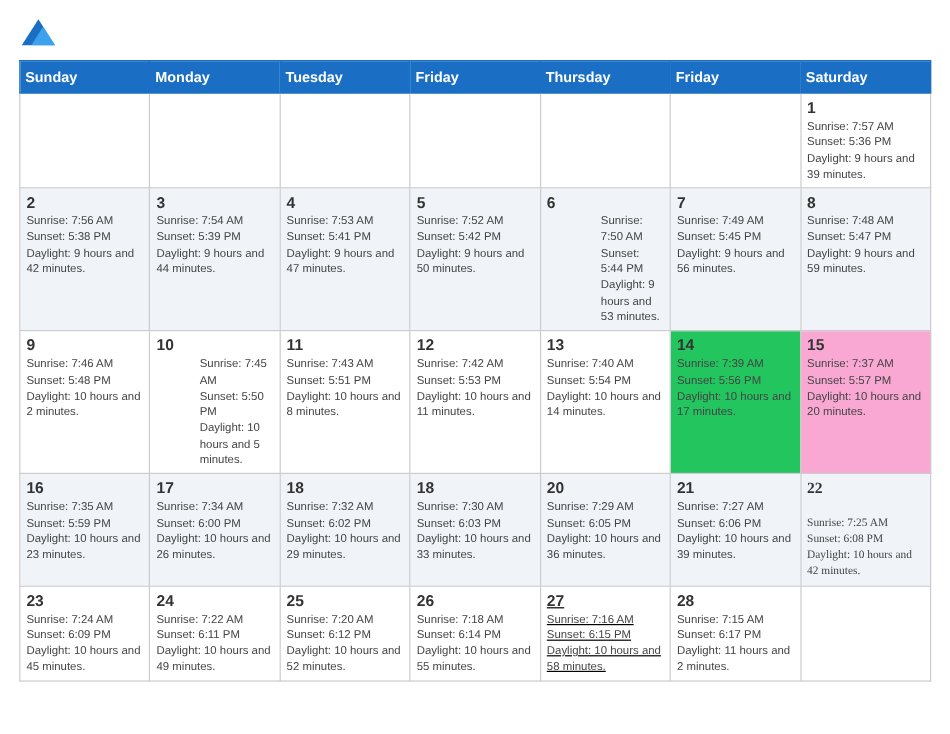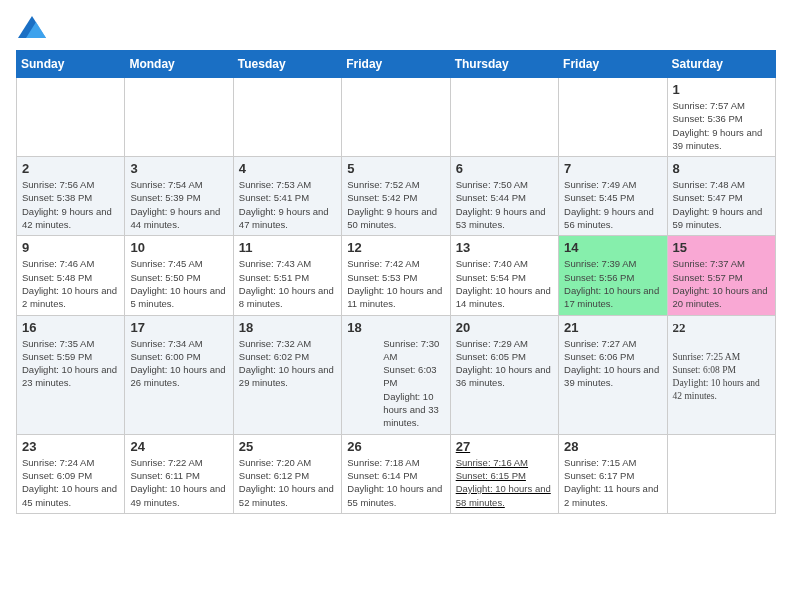--- a/index.html
+++ b/index.html
@@ -158,21 +158,21 @@
 Daylight: 9 hours and 47 minutes.</div>
         </td>
         <td style="background: rgb(240, 244, 248);">
           <span class="day-num">5</span>
           <div class="day-info" style="white-space: pre-line;">Sunrise: 7:52 AM
 Sunset: 5:42 PM
 Daylight: 9 hours and 50 minutes.</div>
         </td>
         <td style="background: rgb(240, 244, 248);">
           <span class="day-num">6</span>
-          <div class="day-info" style="white-space: pre-line;">Sunrise: 7:50 AM
+          <div class="day-info" style="white-space: pre-line; margin-left: 45px;">Sunrise: 7:50 AM
 Sunset: 5:44 PM
 Daylight: 9 hours and 53 minutes.</div>
         </td>
         <td style="background: rgb(240, 244, 248);">
           <span class="day-num">7</span>
           <div class="day-info" style="white-space: pre-line;">Sunrise: 7:49 AM
 Sunset: 5:45 PM
 Daylight: 9 hours and 56 minutes.</div>
         </td>
         <td style="background: rgb(240, 244, 248);">
@@ -184,21 +184,21 @@
       </tr>
       <tr>
         <td style="background: rgb(255, 255, 255);">
           <span class="day-num">9</span>
           <div class="day-info" style="white-space: pre-line;">Sunrise: 7:46 AM
 Sunset: 5:48 PM
 Daylight: 10 hours and 2 minutes.</div>
         </td>
         <td style="background: rgb(255, 255, 255);">
           <span class="day-num">10</span>
-          <div class="day-info" style="white-space: pre-line;">Sunrise: 7:45 AM
+          <div class="day-info" style="white-space: pre-line; margin-left: 36px;">Sunrise: 7:45 AM
 Sunset: 5:50 PM
 Daylight: 10 hours and 5 minutes.</div>
         </td>
         <td style="background: rgb(255, 255, 255);">
           <span class="day-num">11</span>
           <div class="day-info" style="white-space: pre-line;">Sunrise: 7:43 AM
 Sunset: 5:51 PM
 Daylight: 10 hours and 8 minutes.</div>
         </td>
         <td style="background: rgb(255, 255, 255);">
@@ -206,21 +206,21 @@
           <div class="day-info" style="white-space: pre-line;">Sunrise: 7:42 AM
 Sunset: 5:53 PM
 Daylight: 10 hours and 11 minutes.</div>
         </td>
         <td style="background: rgb(255, 255, 255);">
           <span class="day-num">13</span>
           <div class="day-info" style="white-space: pre-line;">Sunrise: 7:40 AM
 Sunset: 5:54 PM
 Daylight: 10 hours and 14 minutes.</div>
         </td>
-        <td style="background: #86efac;">
+        <td style="background: #22c55e;">
           <span class="day-num">14</span>
           <div class="day-info" style="white-space: pre-line;">Sunrise: 7:39 AM
 Sunset: 5:56 PM
 Daylight: 10 hours and 17 minutes.</div>
         </td>
         <td style="background: #f9a8d4;">
           <span class="day-num">15</span>
           <div class="day-info" style="white-space: pre-line;">Sunrise: 7:37 AM
 Sunset: 5:57 PM
 Daylight: 10 hours and 20 minutes.</div>
@@ -240,21 +240,21 @@
 Daylight: 10 hours and 26 minutes.</div>
         </td>
         <td style="background: rgb(240, 244, 248);">
           <span class="day-num">18</span>
           <div class="day-info" style="white-space: pre-line;">Sunrise: 7:32 AM
 Sunset: 6:02 PM
 Daylight: 10 hours and 29 minutes.</div>
         </td>
         <td style="background: rgb(240, 244, 248);">
           <span class="day-num">18</span>
-          <div class="day-info" style="white-space: pre-line; margin-left: 36px;">Sunrise: 7:30 AM
+          <div class="day-info" style="white-space: pre-line;">Sunrise: 7:30 AM
 Sunset: 6:03 PM
 Daylight: 10 hours and 33 minutes.</div>
         </td>
         <td style="background: rgb(240, 244, 248);">
           <span class="day-num">20</span>
           <div class="day-info" style="white-space: pre-line;">Sunrise: 7:29 AM
 Sunset: 6:05 PM
 Daylight: 10 hours and 36 minutes.</div>
         </td>
         <td style="background: rgb(240, 244, 248);">

